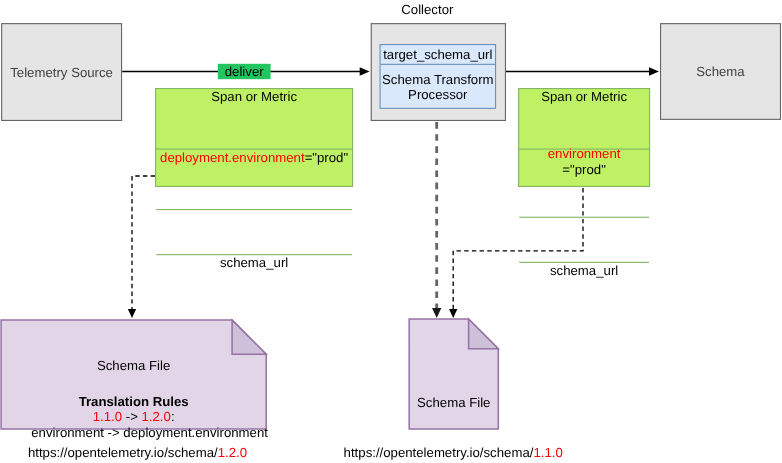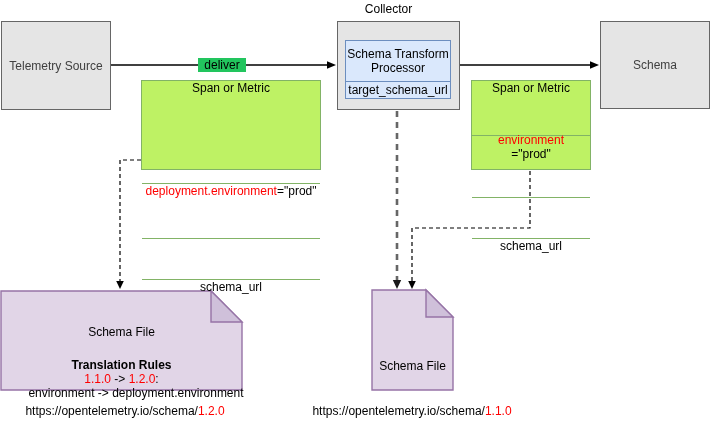--- a/index.html
+++ b/index.html
@@ -80,31 +80,31 @@
     <span>Telemetry Source</span>
   </div>
 
   <div class="abs deliver" style="left:198px;top:58px;width:48px;">deliver</div>
 
   <div class="abs label" style="left:337px;top:2px;width:103px;">Collector</div>
 
   <div class="abs plainbox" style="left:337px;top:21px;width:123px;height:89px;"></div>
 
   <div class="abs grid blue" style="left:345px;top:40px;width:106px;height:59px;">
+    <div class="row" style="flex:1;">target_schema_url</div>
     <div class="row" style="height:40px;white-space:normal;">Schema Transform Processor</div>
-    <div class="row" style="flex:1;">target_schema_url</div>
   </div>
 
   <div class="abs plainbox" style="left:600px;top:21px;width:110px;height:88px;">
     <span>Schema</span>
   </div>
 
   <div class="abs grid green" style="left:141px;top:80px;width:180px;height:90px;">
     <div class="row" style="height:28px;">Span or Metric</div>
-    <div class="row" style="height:22px;margin-top:48px;"><span class="red">deployment.environment</span><span>="prod"</span></div>
+    <div class="row" style="height:22px;"><span class="red">deployment.environment</span><span>="prod"</span></div>
     <div class="row" style="height:19px;"></div>
     <div class="row" style="flex:1;">schema_url</div>
   </div>
 
   <div class="abs grid green" style="left:471px;top:80px;width:120px;height:90px;">
     <div class="row" style="height:28px;">Span or Metric</div>
     <div class="row" style="height:22px;flex-direction:column;"><span class="red">environment</span><span>="prod"</span></div>
     <div class="row" style="height:19px;"></div>
     <div class="row" style="flex:1;">schema_url</div>
   </div>

